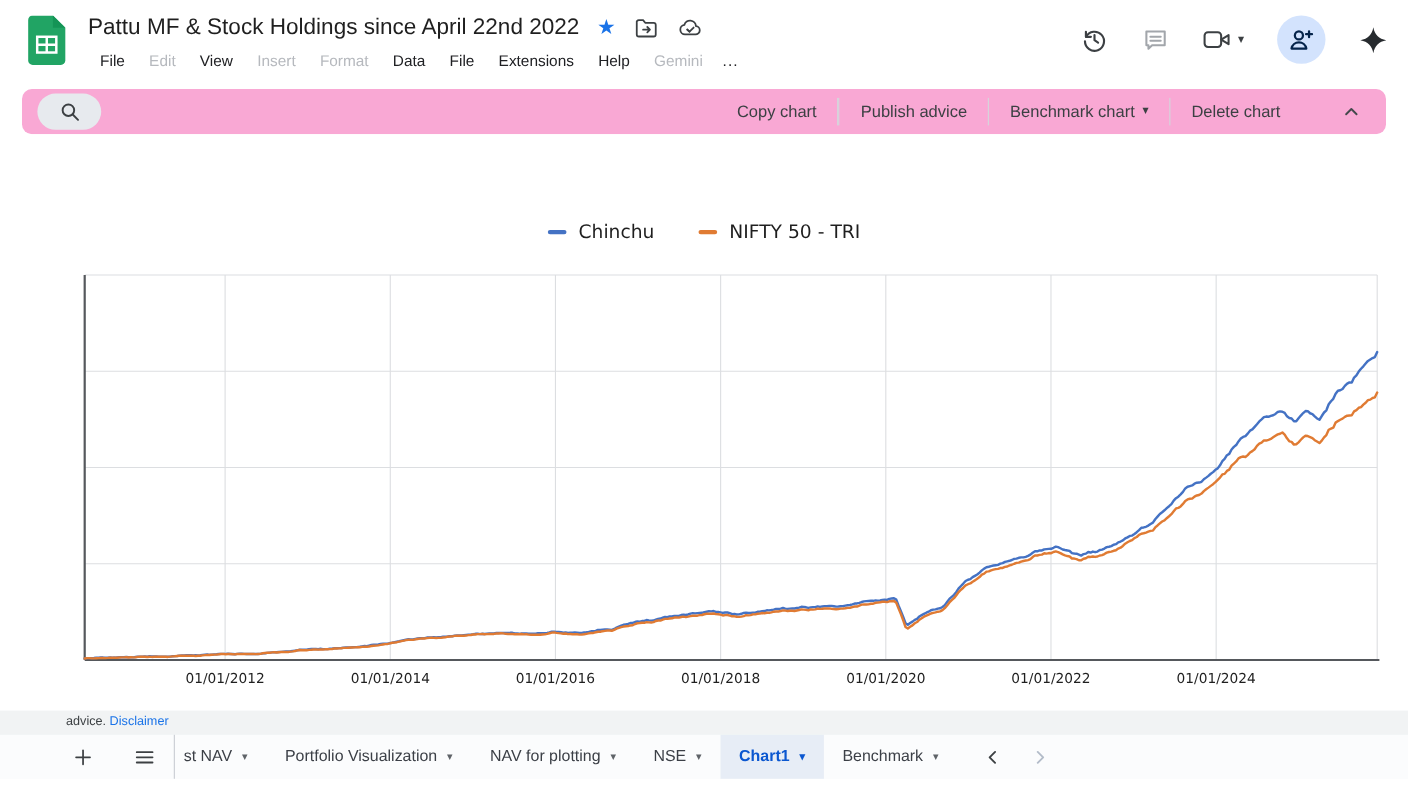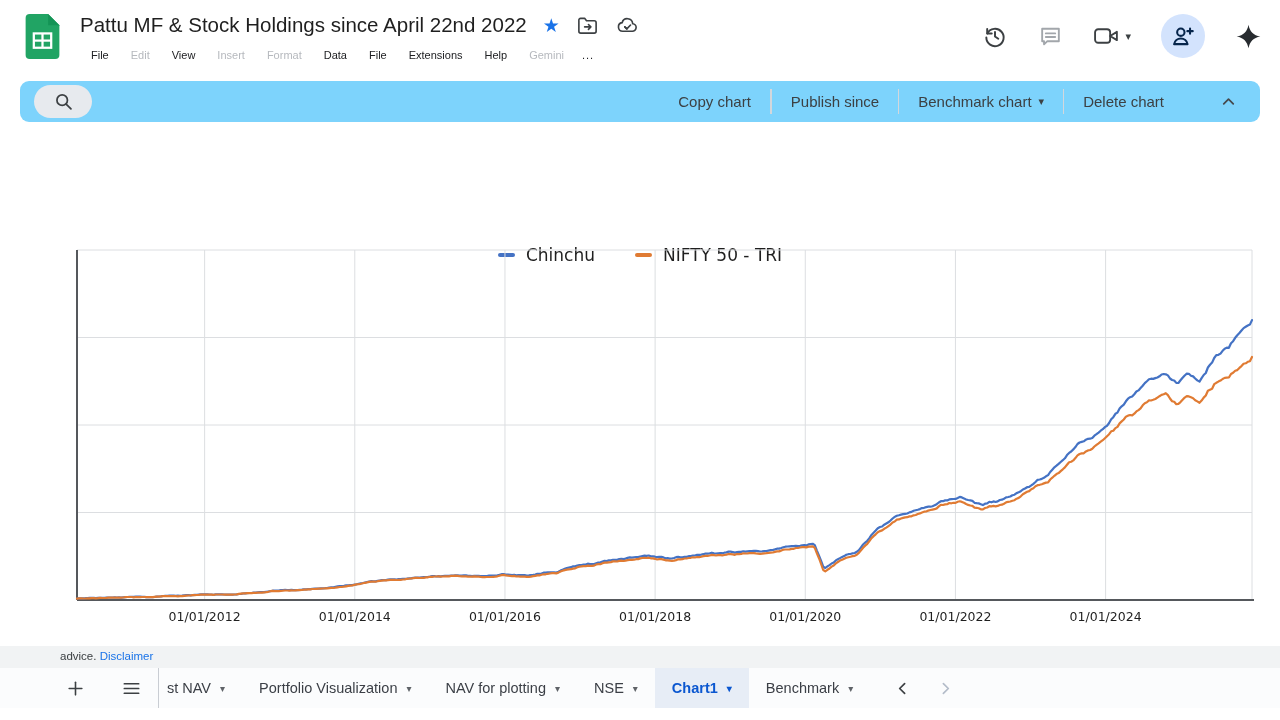--- a/index.html
+++ b/index.html
@@ -9,42 +9,42 @@
     background:#fff; font-family:"Liberation Sans", sans-serif; color:#202124;
   }
   
   #header { position:absolute; left:0; top:0; width:1280px; height:80px; background:#fff; }
   .logo-wrap { position:absolute; left:25px; top:14px; width:35px; height:45px; }
   .title-row { position:absolute; left:80px; top:13px; display:flex; align-items:center; gap:16px; }
   .doc-title { font-size:20.5px; color:#1f1f1f; white-space:nowrap; }
   .star-glyph { color:#1a73e8; font-size:19px; line-height:1; cursor:pointer; }
   .hdr-ic { display:inline-flex; align-items:center; cursor:pointer; }
   .menu-row { position:absolute; left:80px; top:42px; display:flex; align-items:center; height:26px; }
-  .menu-item { font-size:11px; color:#202124; padding:3px 11px; border-radius:4px; cursor:pointer; white-space:nowrap; }
+  .menu-item { font-size:14px; color:#202124; padding:3px 11px; border-radius:4px; cursor:pointer; white-space:nowrap; }
   .menu-item.disabled { color:#b6b9be; cursor:default; }
   .menu-item.more { padding:3px 7px; letter-spacing:1px; }
   .right-icons { position:absolute; right:18px; top:12px; height:48px; display:flex; align-items:center; gap:30px; }
   .icon-btn { display:flex; align-items:center; justify-content:center; cursor:pointer; }
   .share-circle { width:44px; height:44px; border-radius:50%; background:#d3e3fd; display:flex; align-items:center; justify-content:center; cursor:pointer; }
   .cam-group { display:flex; align-items:center; gap:5px; }
   .caret { font-size:11px; color:#3c4043; line-height:1; }
   
   #chart-toolbar {
     position:absolute; left:20px; top:81px; width:1240px; height:41px;
-    background:#7dd3fc; border-radius:9px; display:flex; align-items:center;
+    background:#f9a8d4; border-radius:9px; display:flex; align-items:center;
   }
   .search-pill { width:58px; height:33px; margin-left:14px; border-radius:17px; background:#e7eaee; display:flex; align-items:center; justify-content:center; cursor:pointer; }
   .tb-actions { margin-left:auto; display:flex; align-items:center; }
   .tb-btn { font-size:15px; color:#3c4043; padding:7px 19px; border-radius:6px; cursor:pointer; white-space:nowrap; display:flex; align-items:center; gap:7px; }
   .tb-sep { width:1px; height:25px; background:#d3d7dc; }
   .collapse-btn { margin-left:36px; margin-right:22px; cursor:pointer; display:flex; align-items:center; }
   
   #chart-section { position:absolute; left:0; top:122px; width:1280px; height:524px; background:#fff; }
   #chart-svg { position:absolute; left:0; top:0; }
-  #legend { position:absolute; left:0; top:79px; width:100%; display:flex; justify-content:center; align-items:center; gap:40px;margin-top:44px; }
+  #legend { position:absolute; left:0; top:79px; width:100%; display:flex; justify-content:center; align-items:center; gap:40px; }
   .legend-item { display:flex; align-items:center; gap:11px; font-family:"DejaVu Sans", sans-serif; font-size:17px; color:#1f1f1f; }
   .legend-dash { width:17px; height:4.5px; border-radius:2.5px; background:#888; }
   
   #disclaimer { position:absolute; left:0; top:646px; width:1280px; height:33px; background:#f1f3f4; padding:3px 10px 0 60px; }
   #disclaimer .dl { font-size:11.5px; line-height:14px; color:#3c4043; }
   #disclaimer a { color:#1a73e8; text-decoration:none; cursor:pointer; }
   
   #sheetbar { position:absolute; left:0; top:668px; width:1280px; height:40px; background:#fbfcfd; display:flex; align-items:stretch; }
   .sb-left { display:flex; align-items:center; padding-left:62px; gap:30px; }
   .sb-iconbtn { display:flex; align-items:center; justify-content:center; cursor:pointer; width:26px; height:26px; }
@@ -148,21 +148,21 @@
     <div class="search-pill">
       <svg width="21" height="21" viewBox="0 0 24 24" fill="none" stroke="#3c4043" stroke-width="2" stroke-linecap="round">
         <circle cx="10.5" cy="10.5" r="6"></circle>
         <line x1="15" y1="15" x2="20.5" y2="20.5"></line>
       </svg>
     </div>
     <div class="tb-actions">
       <span class="tb-btn">Copy chart</span>
       <span class="tb-sep"></span>
       <span class="tb-sep"></span>
-      <span class="tb-btn">Publish since</span>
+      <span class="tb-btn">Publish advice</span>
       <span class="tb-sep"></span>
       <span class="tb-btn">
         <span>Benchmark chart</span>
         <span class="caret">▾</span>
       </span>
       <span class="tb-sep"></span>
       <span class="tb-btn">Delete chart</span>
     </div>
     <span class="collapse-btn">
       <svg width="19" height="19" viewBox="0 0 24 24" fill="none" stroke="#46494d" stroke-width="2.2" stroke-linecap="round" stroke-linejoin="round">

